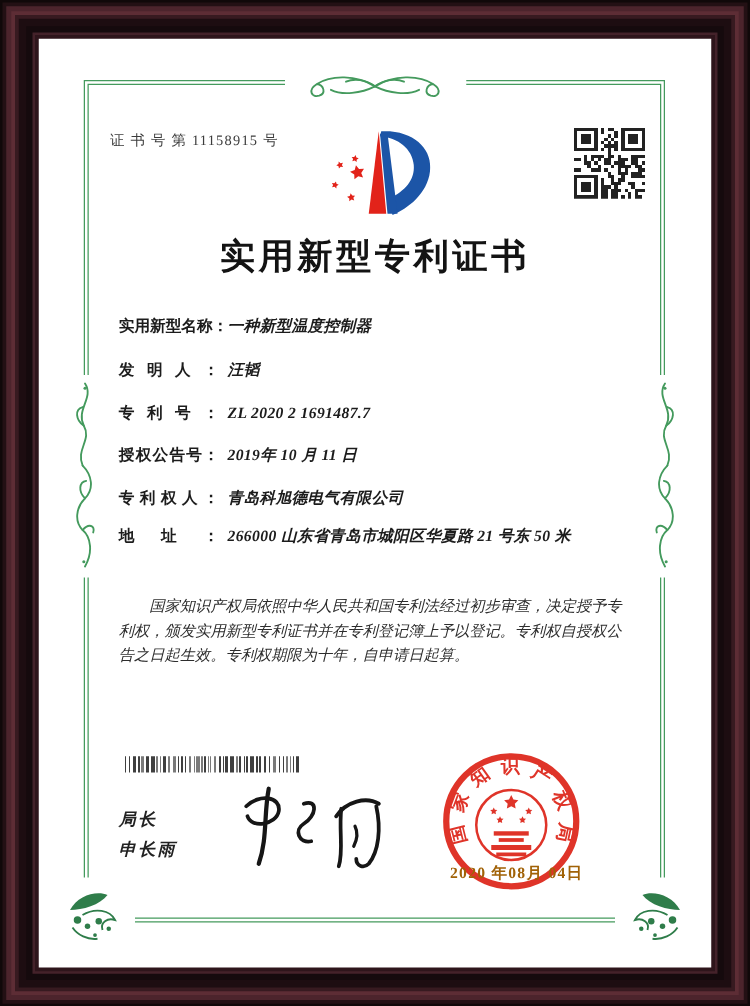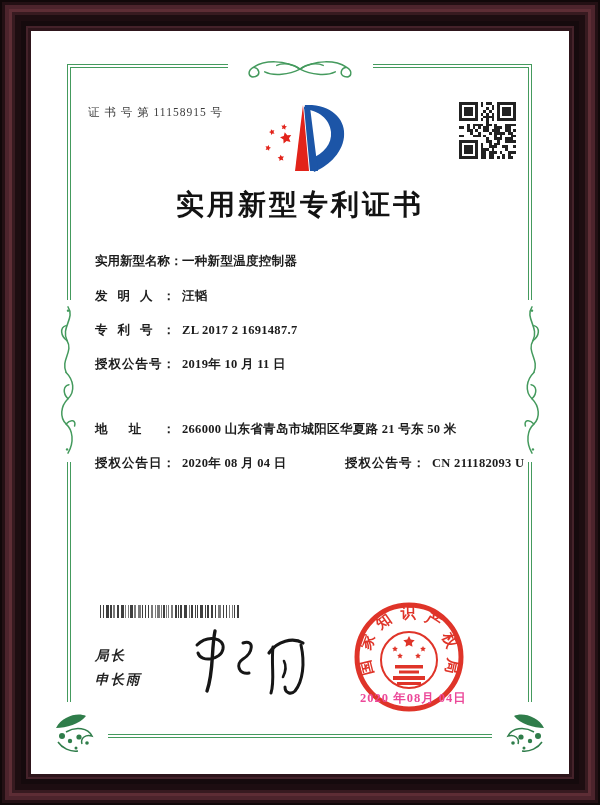--- a/index.html
+++ b/index.html
@@ -22,32 +22,32 @@
   .patch{position:absolute;background:#ffffff;z-index:2;}
   .orn{position:absolute;z-index:3;}
   .cert-no{position:absolute;left:88px;top:105px;font-size:11.5px;letter-spacing:1px;color:#3c3c3c;z-index:2;}
   .logo{position:absolute;left:258px;top:97px;z-index:2;}
   .qr{position:absolute;left:459px;top:102px;z-index:2;}
   .title{position:absolute;left:0;width:600px;top:186px;text-align:center;
         font-size:28px;font-weight:600;letter-spacing:3px;color:#131313;z-index:2;}
   .row{position:absolute;left:95px;width:412px;font-size:12.5px;font-weight:600;
         color:#1c1c1c;white-space:nowrap;z-index:2;}
   .flabel{display:inline-block;width:80px;text-align:justify;text-align-last:justify;}
-  .fvalue{margin-left:7px;letter-spacing:.3px;}
+  .fvalue{margin-left:7px;letter-spacing:.3px;font-style:italic;}
   .second{position:absolute;left:250px;top:0;}
   .body-text{position:absolute;left:95px;width:412px;top:476px;font-size:12.2px;
         line-height:19.6px;font-style:italic;color:#2d2d2d;z-index:2;}
   .body-text p{margin:0;text-indent:2em;}
   .barcode{position:absolute;left:100px;top:605px;z-index:2;}
   .officer{position:absolute;left:95px;top:644px;font-family:"Liberation Sans","DejaVu Sans",sans-serif;
         font-weight:bold;font-size:13.5px;color:#222;line-height:24px;letter-spacing:2px;z-index:2;font-style:italic;}
   .signature{position:absolute;left:181px;top:625px;z-index:2;}
   .seal{position:absolute;left:351px;top:599px;z-index:3;opacity:.95;}
   .seal-date{position:absolute;left:360px;top:690px;font-size:12.5px;font-weight:bold;
-        color:#ec4899;letter-spacing:1px;z-index:4;}
+        color:#a16207;letter-spacing:1px;z-index:4;}
 </style>
 </head>
 <body>
 
 <div class="page">
 
   <div class="green-border"></div>
 
   <div class="patch" style="left:228px;top:60px;width:145px;height:12px"></div>
   <div class="patch" style="left:63px;top:300px;width:12px;height:162px"></div>
@@ -255,36 +255,34 @@
 
   <div class="title">实用新型专利证书</div>
 
   <div class="row" style="top:253px">
     <span class="flabel">实用新型名称：</span><span class="fvalue">一种新型温度控制器</span>
   </div>
   <div class="row" style="top:288px">
     <span class="flabel">发明人：</span><span class="fvalue">汪韬</span>
   </div>
   <div class="row" style="top:322px">
-    <span class="flabel">专利号：</span><span class="fvalue">ZL 2017 2 1691487.7</span>
+    <span class="flabel">专利号：</span><span class="fvalue">ZL 2020 2 1691487.7</span>
   </div>
   <div class="row" style="top:356px">
     <span class="flabel">授权公告号：</span><span class="fvalue">2019年 10 月 11 日</span>
   </div>
+  <div class="row" style="top:390px">
+    <span class="flabel">专利权人：</span><span class="fvalue">青岛科旭德电气有限公司</span>
+  </div>
   <div class="row" style="top:421px">
     <span class="flabel">地址：</span><span class="fvalue">266000 山东省青岛市城阳区华夏路 21 号东 50 米</span>
   </div>
-  <div class="row" style="top:455px">
-    <span class="flabel">授权公告日：</span><span class="fvalue">2020年 08 月 04 日</span>
-    <span class="second">
-      <span class="flabel">授权公告号：</span><span class="fvalue">CN 211182093 U</span>
-    </span>
-  </div>
 
   <div class="body-text">
+    <p>国家知识产权局依照中华人民共和国专利法经过初步审查，决定授予专利权，颁发实用新型专利证书并在专利登记簿上予以登记。专利权自授权公告之日起生效。专利权期限为十年，自申请日起算。</p>
   </div>
 
   <svg id="barcode" class="barcode" width="142" height="13" viewBox="0 0 142 13" shape-rendering="crispEdges">
       <rect x="0" y="0" width="1" height="13" fill="#3f3f3f"></rect>
       <rect x="3" y="0" width="1" height="13" fill="#3f3f3f"></rect>
       <rect x="6" y="0" width="3" height="13" fill="#3f3f3f"></rect>
       <rect x="10" y="0" width="2" height="13" fill="#3f3f3f"></rect>
       <rect x="13" y="0" width="2" height="13" fill="#7a7a7a"></rect>
       <rect x="17" y="0" width="2" height="13" fill="#3f3f3f"></rect>
       <rect x="21" y="0" width="3" height="13" fill="#3f3f3f"></rect>

